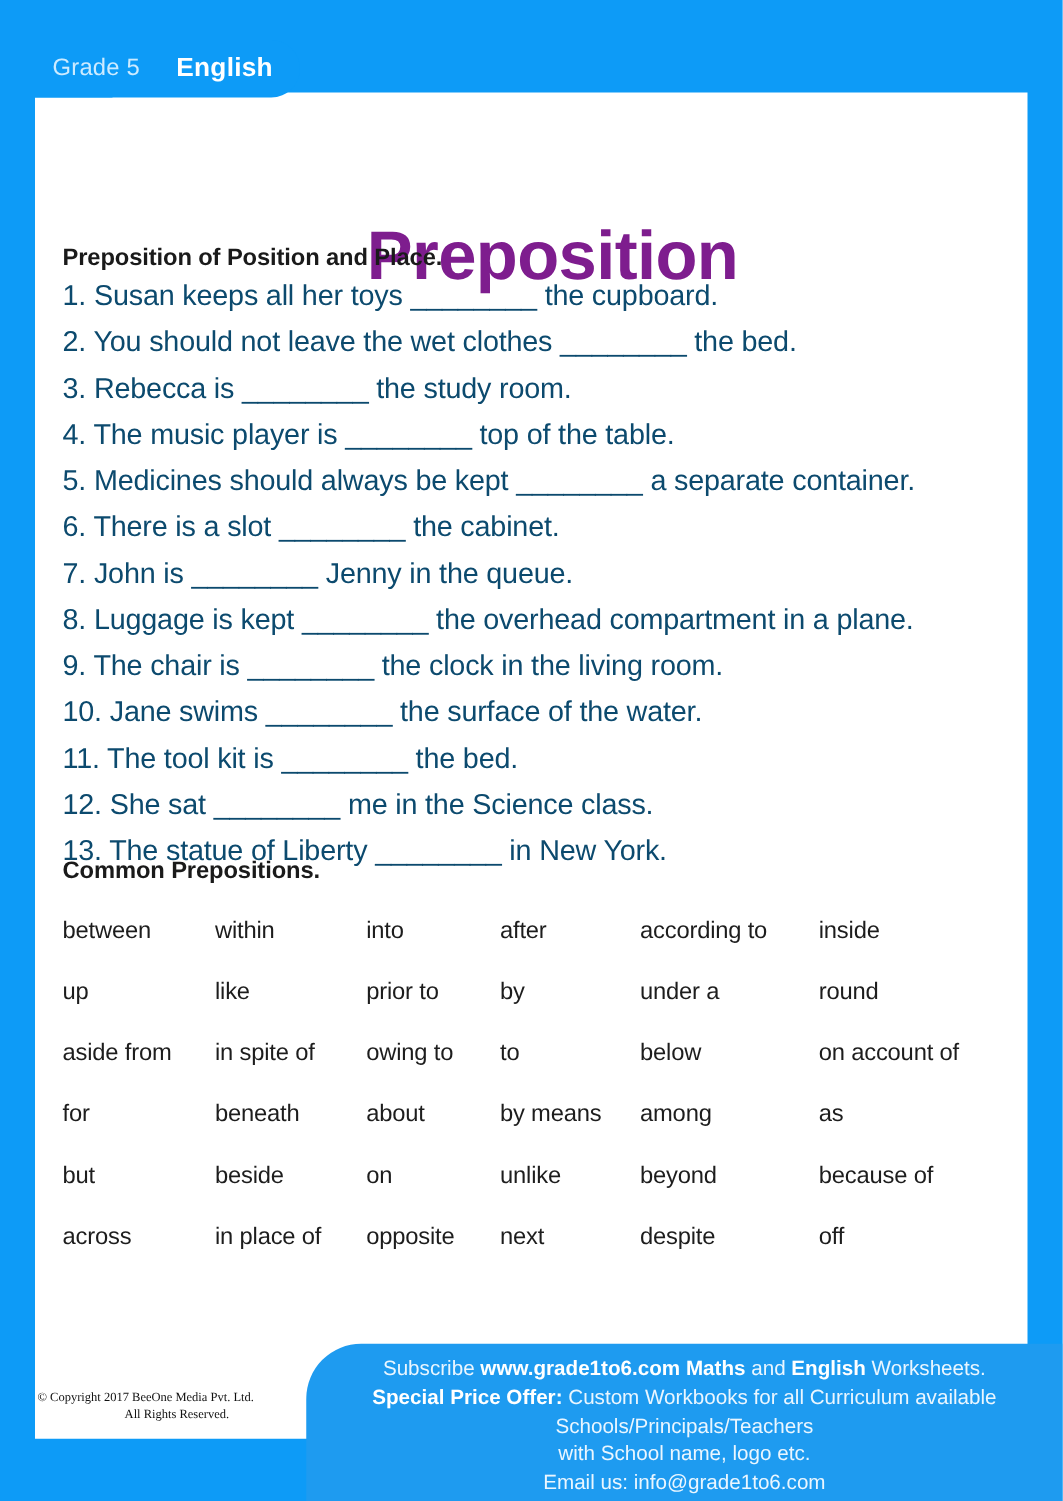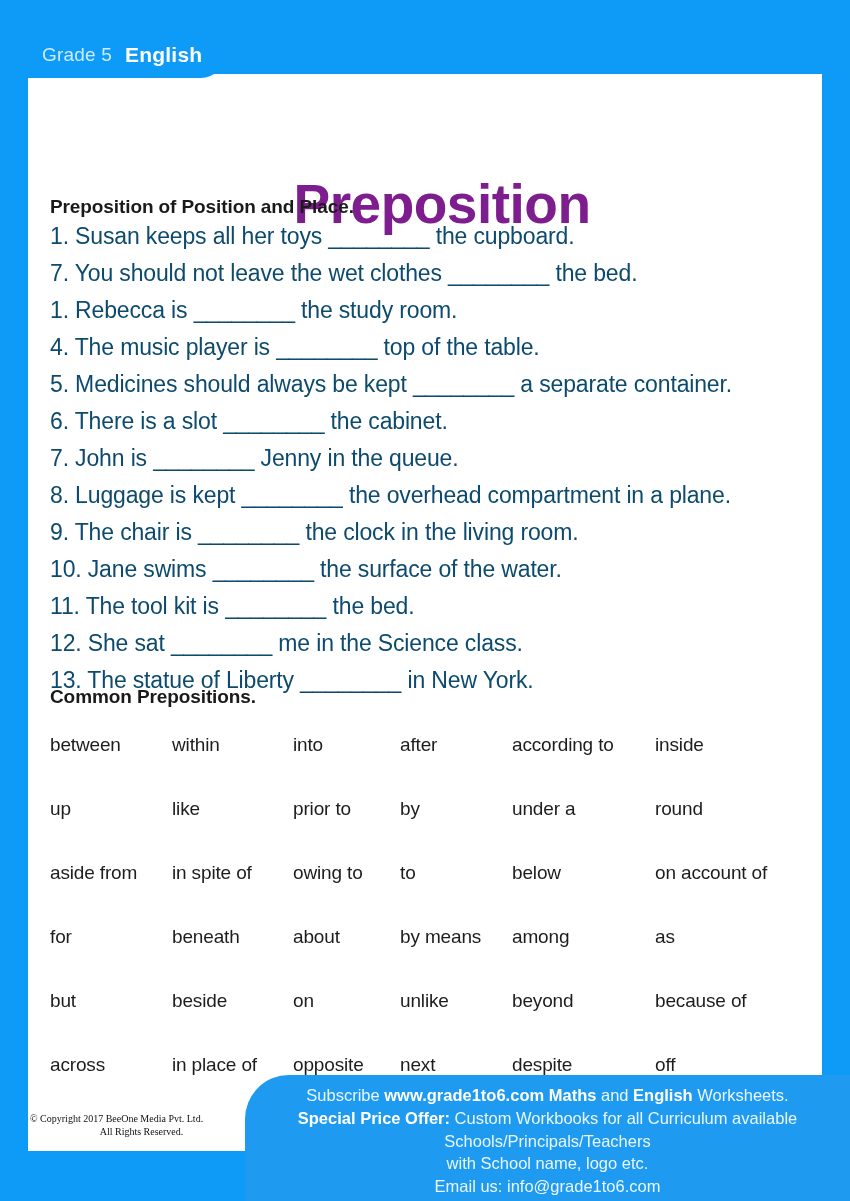--- a/index.html
+++ b/index.html
@@ -19,21 +19,21 @@
     width:794px; height:1077px;
     background:#FFFFFF;
   }
 
   
   #grade-tab {
     position:absolute; left:28px; top:32px;
     height:46px; padding:0 22px 0 14px;
     background:#0D9BF7;
     border-radius:0 24px 24px 0;
-    display:flex; align-items:center; gap:13px;
+    display:flex; align-items:center; gap:29px;
     z-index:5;
   }
   #grade-tab .grade-label {
     color:#CDEBFF; font-size:19px; letter-spacing:.2px;
   }
   #grade-tab .subject-label {
     color:#FFFFFF; font-size:21px; font-weight:bold; letter-spacing:.2px;
   }
   #tab-notch {
     position:absolute; left:28px; top:64px; width:62px; height:14px;
@@ -61,21 +61,21 @@
     font-size:23px; color:#0c4a6e; line-height:1.0;
     margin-bottom:14px; white-space:pre; letter-spacing:-0.15px;
   }
 
   #common-section { position:absolute; left:22px; top:612px; width:760px; }
   #common-section .section-heading { margin-bottom:26px; }
 
   #preposition-grid {
     display:grid;
     grid-template-columns:122px 121px 107px 112px 143px auto;
-    row-gap:42px;
+    row-gap:27px;
   }
   .prep-cell {
     font-size:19px; color:#1D1D1D; letter-spacing:-0.15px; white-space:nowrap;
   }
 
   
   #footer-banner {
     position:absolute; left:245px; top:1075px;
     width:605px; height:126px;
     background:#1E9BF0;
@@ -104,22 +104,22 @@
 <div id="page-frame">
 
   <div id="paper">
 
     <div id="worksheet-title">Preposition</div>
 
     <div id="position-section">
       <div class="section-heading">Preposition of Position and Place.</div>
       <ul class="question-list">
         <li class="question-item">1. Susan keeps all her toys ________ the cupboard.</li>
-        <li class="question-item">7. You should not leave the wet clothes ________ the bed.</li>
-        <li class="question-item">1. Rebecca is ________ the study room.</li>
+        <li class="question-item">2. You should not leave the wet clothes ________ the bed.</li>
+        <li class="question-item">3. Rebecca is ________ the study room.</li>
         <li class="question-item">4. The music player is ________ top of the table.</li>
         <li class="question-item">5. Medicines should always be kept ________ a separate container.</li>
         <li class="question-item">6. There is a slot ________ the cabinet.</li>
         <li class="question-item">7. John is ________ Jenny in the queue.</li>
         <li class="question-item">8. Luggage is kept ________ the overhead compartment in a plane.</li>
         <li class="question-item">9. The chair is ________ the clock in the living room.</li>
         <li class="question-item">10. Jane swims ________ the surface of the water.</li>
         <li class="question-item">11. The tool kit is ________ the bed.</li>
         <li class="question-item">12. She sat ________ me in the Science class.</li>
         <li class="question-item">13. The statue of Liberty ________ in New York.</li>

